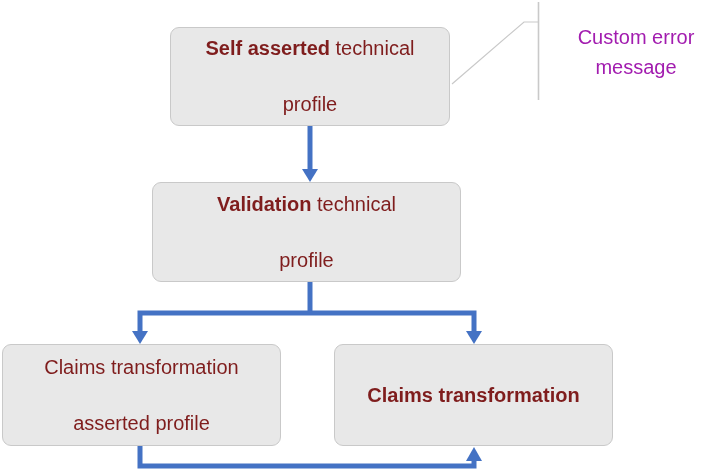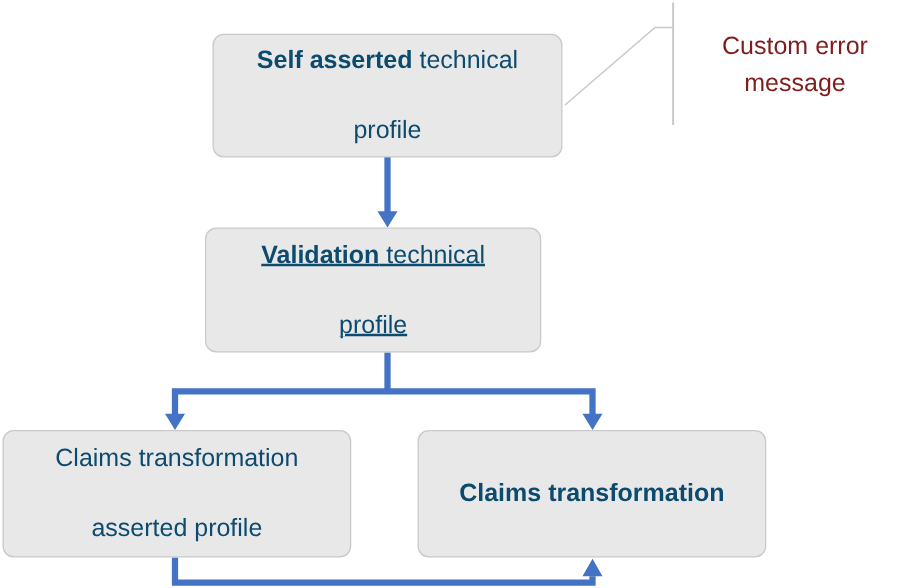--- a/index.html
+++ b/index.html
@@ -20,34 +20,34 @@
     position: absolute;
     box-sizing: border-box;
     background: #e8e8e8;
     border: 1px solid #c9c9c9;
     border-radius: 9px;
     display: flex;
     flex-direction: column;
     align-items: center;
     justify-content: center;
     text-align: center;
-    color: #0c4a6e;
+    color: #7f1d1d;
     font-size: 20px;
     line-height: 33px;
     padding: 0 0;
     gap: 23px;
   }
   .box b { font-weight: 700; }
   .callout-text {
     position: absolute;
     left: 550px;
     top: 22px;
     width: 172px;
     text-align: center;
-    color: #7f1d1d;
+    color: #a21caf;
     font-size: 20px;
     line-height: 30px;
   }
 </style>
 </head>
 <body>
 
 <div class="canvas">
 
   <svg class="connectors" width="727" height="470" viewBox="0 0 727 470" aria-hidden="true">
@@ -73,21 +73,21 @@
         <polygon points="466,461 482,461 474,447" stroke="none"></polygon>
       </g>
     </g>
   </svg>
 
   <div class="box" style="left:170px; top:27px; width:280px; height:99px;">
     <div><b>Self asserted</b><span> technical</span></div>
     <div>profile</div>
   </div>
 
-  <div class="box" style="left:164px; top:182px; width:269px; height:100px;text-decoration:underline;">
+  <div class="box" style="left:152px; top:182px; width:309px; height:100px;">
     <div><b>Validation</b><span> technical</span></div>
     <div>profile</div>
   </div>
 
   <div class="box" style="left:2px; top:344px; width:279px; height:102px;">
     <div>Claims transformation</div>
     <div>asserted profile</div>
   </div>
 
   <div class="box" style="left:334px; top:344px; width:279px; height:102px;">

